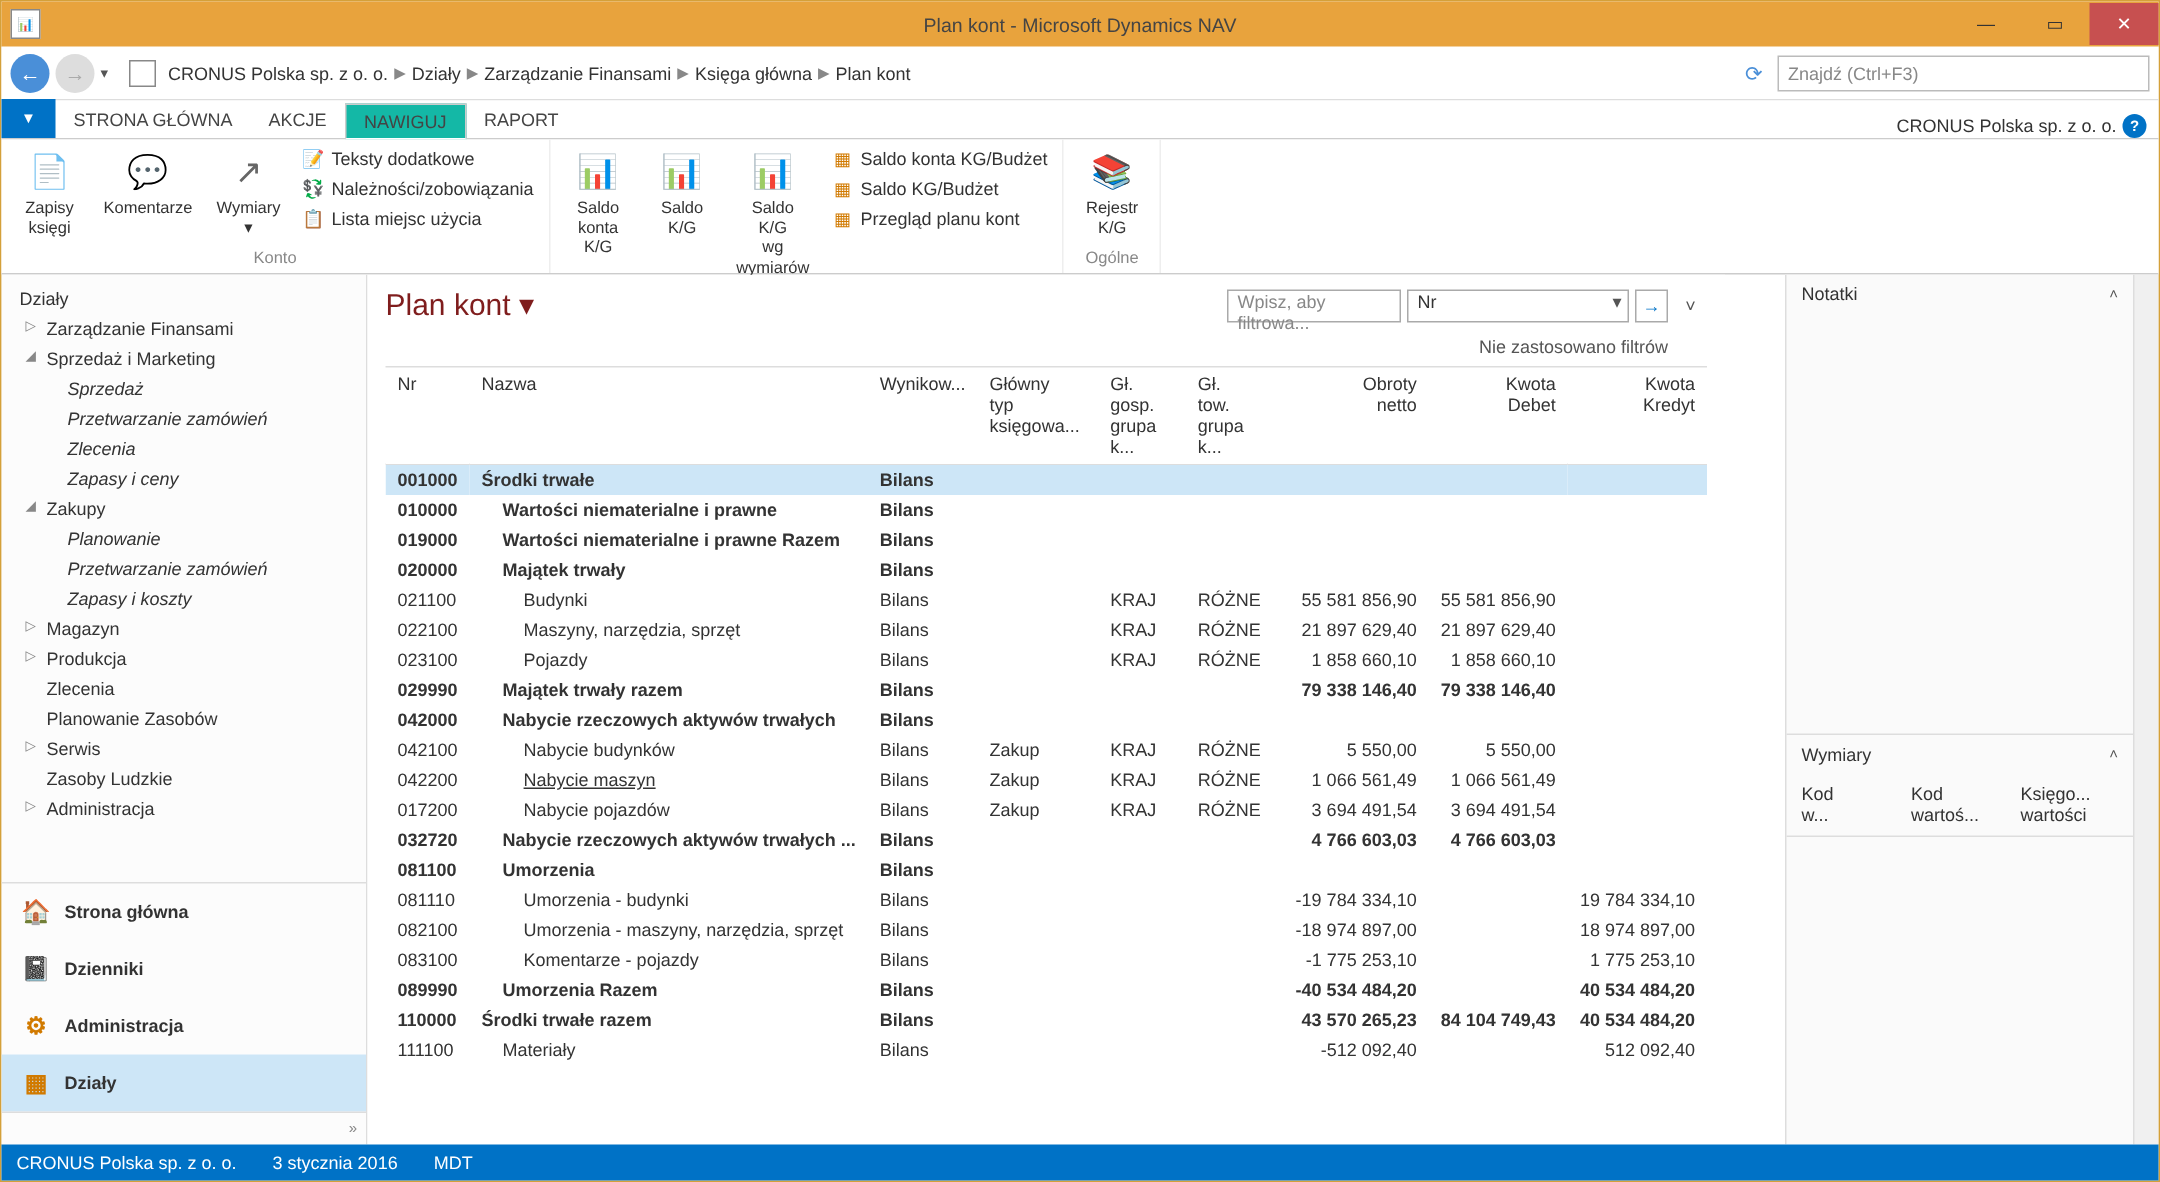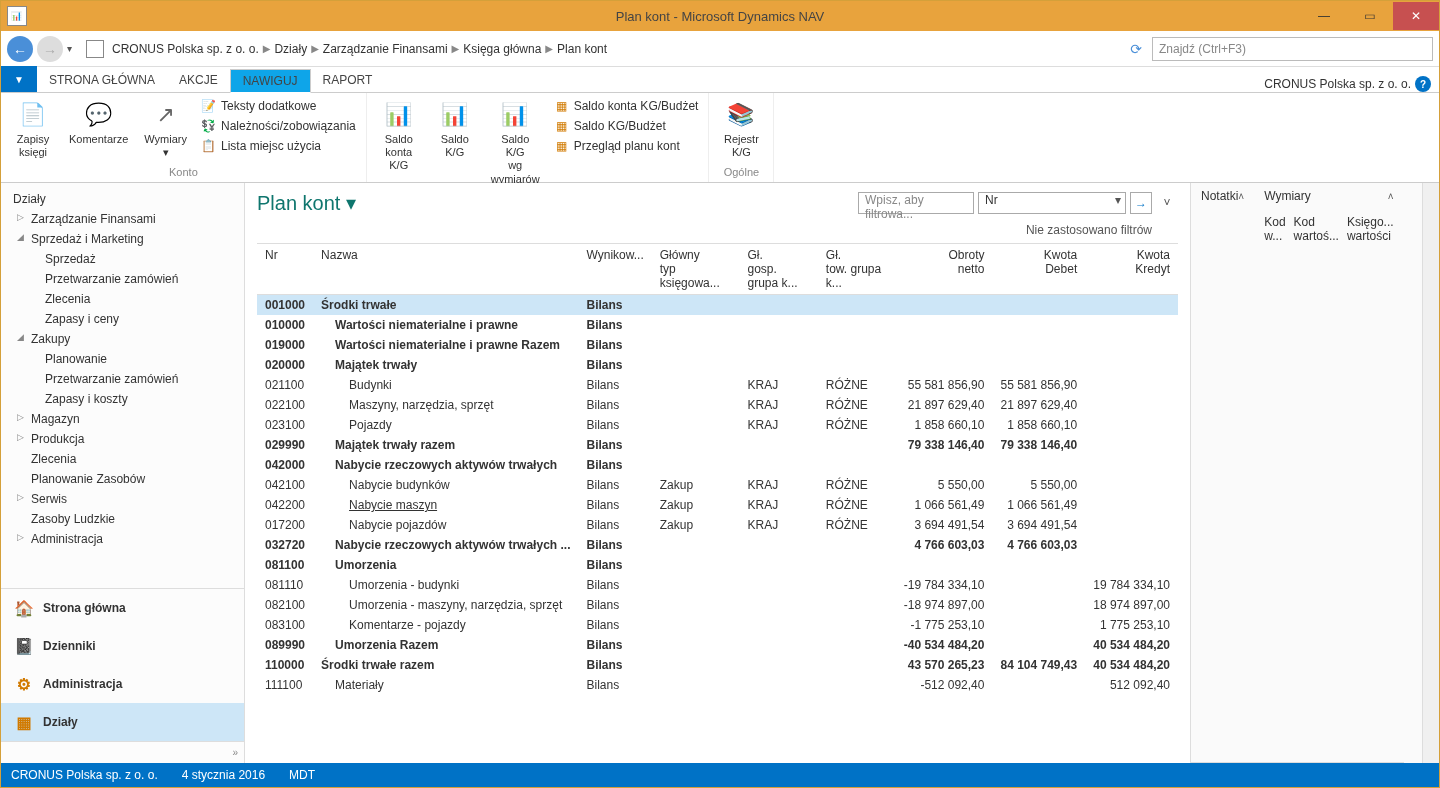--- a/index.html
+++ b/index.html
@@ -14,68 +14,68 @@
 .navbar { height: 36px; background: #fff; display: flex; align-items: center; padding: 0 6px; gap: 4px; border-bottom: 1px solid #ddd; }
 .nav-arrow { width: 26px; height: 26px; border-radius: 50%; display: flex; align-items: center; justify-content: center; font-size: 14px; color: #fff; }
 .nav-arrow.back { background: #4a8fd8; }
 .nav-arrow.fwd { background: #ddd; color: #aaa; }
 .nav-drop { font-size: 10px; color: #555; margin-right: 6px; }
 .addr-icon { width: 18px; height: 18px; border: 1px solid #888; margin: 0 4px; }
 .breadcrumbs { flex: 1; display: flex; align-items: center; gap: 4px; color: #333; }
 .breadcrumbs .crumb { white-space: nowrap; }
 .breadcrumbs .sep { color: #888; font-size: 10px; }
 .refresh-icon { margin-right: 6px; color: #4a8fd8; font-size: 14px; }
-.search-box { width: 281px; height: 24px; border: 1px solid #bbb; padding: 0 6px; color: #888; display: flex; align-items: center; }
+.search-box { width: 248px; height: 24px; border: 1px solid #bbb; padding: 0 6px; color: #888; display: flex; align-items: center; }
 .tabbar { height: 26px; background: #fff; display: flex; align-items: end; padding: 0 0 0 0; border-bottom: 1px solid #ccc; }
 .tab-menu { width: 36px; height: 26px; background: #0072c6; color: #fff; display: flex; align-items: center; justify-content: center; font-size: 10px; }
 .tab { padding: 4px 12px; color: #444; font-size: 12px; cursor: pointer; }
-.tab.active { border: 1px solid #ccc; border-bottom: 1px solid #fff; margin-bottom: -1px; background: #0ea5e9; }
+.tab.active { border: 1px solid #ccc; border-bottom: 1px solid #fff; margin-bottom: -1px; background: #14b8a6; }
 .company-label { margin-left: auto; margin-right: 8px; color: #333; display: flex; align-items: center; gap: 4px; }
 .help-icon { width: 16px; height: 16px; background: #0072c6; color: #fff; border-radius: 50%; display: flex; align-items: center; justify-content: center; font-size: 10px; font-weight: bold; }
 .ribbon { height: 90px; background: #fff; display: flex; border-bottom: 1px solid #ccc; }
 .ribbon-group { display: flex; flex-direction: column; padding: 4px 8px; border-right: 1px solid #eee; }
 .ribbon-group-content { flex: 1; display: flex; align-items: flex-start; gap: 8px; }
 .ribbon-group-label { text-align: center; color: #888; font-size: 11px; padding-top: 2px; }
 .ribbon-btn { display: flex; flex-direction: column; align-items: center; gap: 2px; padding: 2px 4px; min-width: 48px; cursor: pointer; }
 .ribbon-btn .icn { width: 32px; height: 32px; display: flex; align-items: center; justify-content: center; font-size: 22px; color: #666; }
 .ribbon-btn .lbl { text-align: center; font-size: 11px; color: #333; line-height: 1.2; }
 .ribbon-small-list { display: flex; flex-direction: column; gap: 2px; }
 .ribbon-small { display: flex; align-items: center; gap: 4px; padding: 1px 2px; cursor: pointer; font-size: 11px; color: #333; }
 .ribbon-small .si { width: 16px; height: 16px; display: flex; align-items: center; justify-content: center; color: #d17a00; font-size: 12px; }
 .body { flex: 1; display: flex; overflow: hidden; }
 .sidebar { width: 244px; background: #fcfcfc; border-right: 1px solid #ddd; display: flex; flex-direction: column; }
 .tree { flex: 1; overflow-y: auto; padding: 6px 0; }
 .tree-item { padding: 3px 8px 3px 20px; color: #333; cursor: pointer; white-space: nowrap; position: relative; }
 .tree-item.l1 { padding-left: 30px; }
-.tree-item.l2 { padding-left: 44px; }
+.tree-item.l2 { padding-left: 44px; font-style: italic; }
 .tree-item .arr { position: absolute; left: 14px; color: #888; font-size: 9px; }
 .tree-item.l1 .arr { left: 16px; }
 .nav-bottom { border-top: 1px solid #ddd; }
 .nav-bottom-item { display: flex; align-items: center; gap: 8px; padding: 8px 12px; cursor: pointer; color: #333; font-weight: 600; }
 .nav-bottom-item.active { background: #cde6f7; }
 .nav-bottom-item .ni { width: 22px; height: 22px; display: flex; align-items: center; justify-content: center; color: #d17a00; font-size: 16px; }
 .nav-bottom-strip { height: 22px; border-top: 1px solid #ddd; display: flex; justify-content: flex-end; align-items: center; padding-right: 6px; color: #888; font-size: 10px; }
 .main { flex: 1; display: flex; flex-direction: column; overflow: hidden; background: #fff; padding: 8px 12px 0 12px; }
 .main-head { display: flex; align-items: center; justify-content: space-between; margin-bottom: 4px; }
-.page-title { color: #0f766e; font-size: 20px; font-weight: normal; }
+.page-title { color: #7f1d1d; font-size: 20px; font-weight: normal; }
 .filter-bar { display: flex; align-items: center; gap: 4px; }
 .filter-input { height: 22px; border: 1px solid #aaa; padding: 0 6px; color: #888; width: 116px; }
 .filter-select { height: 22px; border: 1px solid #aaa; padding: 0 18px 0 6px; color: #333; width: 148px; position: relative; }
 .filter-select::after { content: "▾"; position: absolute; right: 4px; color: #555; }
 .filter-go { width: 22px; height: 22px; border: 1px solid #aaa; display: flex; align-items: center; justify-content: center; color: #0072c6; }
 .filter-expand { width: 22px; height: 22px; display: flex; align-items: center; justify-content: center; color: #555; }
 .filter-status { text-align: right; color: #555; margin: 4px 26px 6px 0; }
 .grid-wrap { flex: 1; overflow: auto; border-top: 1px solid #ddd; }
 table.grid { border-collapse: collapse; width: 100%; }
 table.grid th { text-align: left; padding: 4px 8px; color: #333; font-weight: normal; border-bottom: 1px solid #ddd; background: #fff; position: sticky; top: 0; vertical-align: top; height: 36px; }
 table.grid th.num, table.grid td.num { text-align: right; }
 table.grid td { padding: 3px 8px; color: #333; white-space: nowrap; }
 table.grid tr.selected td { background: #cde6f7; }
 table.grid tr.bold td { font-weight: 600; }
-.right-pane { width: 232px; border-left: 1px solid #ddd; background: #fafafa; display: flex; flex-direction: row; }
+.right-pane { width: 232px; border-left: 1px solid #ddd; background: #fafafa; display: flex; flex-direction: column; margin-left: 40px; }
 .panel { border-bottom: 1px solid #ddd; }
 .panel-head { display: flex; justify-content: space-between; align-items: center; padding: 6px 10px; color: #333; cursor: pointer; }
 .panel-head .chev { color: #555; font-size: 10px; }
 .panel-body { padding: 6px 10px; min-height: 280px; }
 .dim-cols { display: flex; gap: 8px; padding: 6px 10px; color: #333; }
 .dim-col { flex: 1; font-size: 11px; line-height: 1.2; }
 .dim-col .sub { color: #333; }
 .vscroll { width: 17px; background: #f0f0f0; border-left: 1px solid #ddd; }
 .statusbar { height: 24px; background: #0072c6; color: #fff; display: flex; align-items: center; padding: 0 10px; gap: 24px; font-size: 12px; }
 </style>
@@ -527,16 +527,16 @@
               <div class="sub">wartości</div>
             </div>
           </div>
       </div>
     </div>
     <div class="vscroll"></div>
   </div>
 
   <div class="statusbar">
     <span>CRONUS Polska sp. z o. o.</span>
-    <span>4 stycznia 2016</span>
+    <span>3 stycznia 2016</span>
     <span>MDT</span>
   </div>
 </div>
 
 </body></html>

